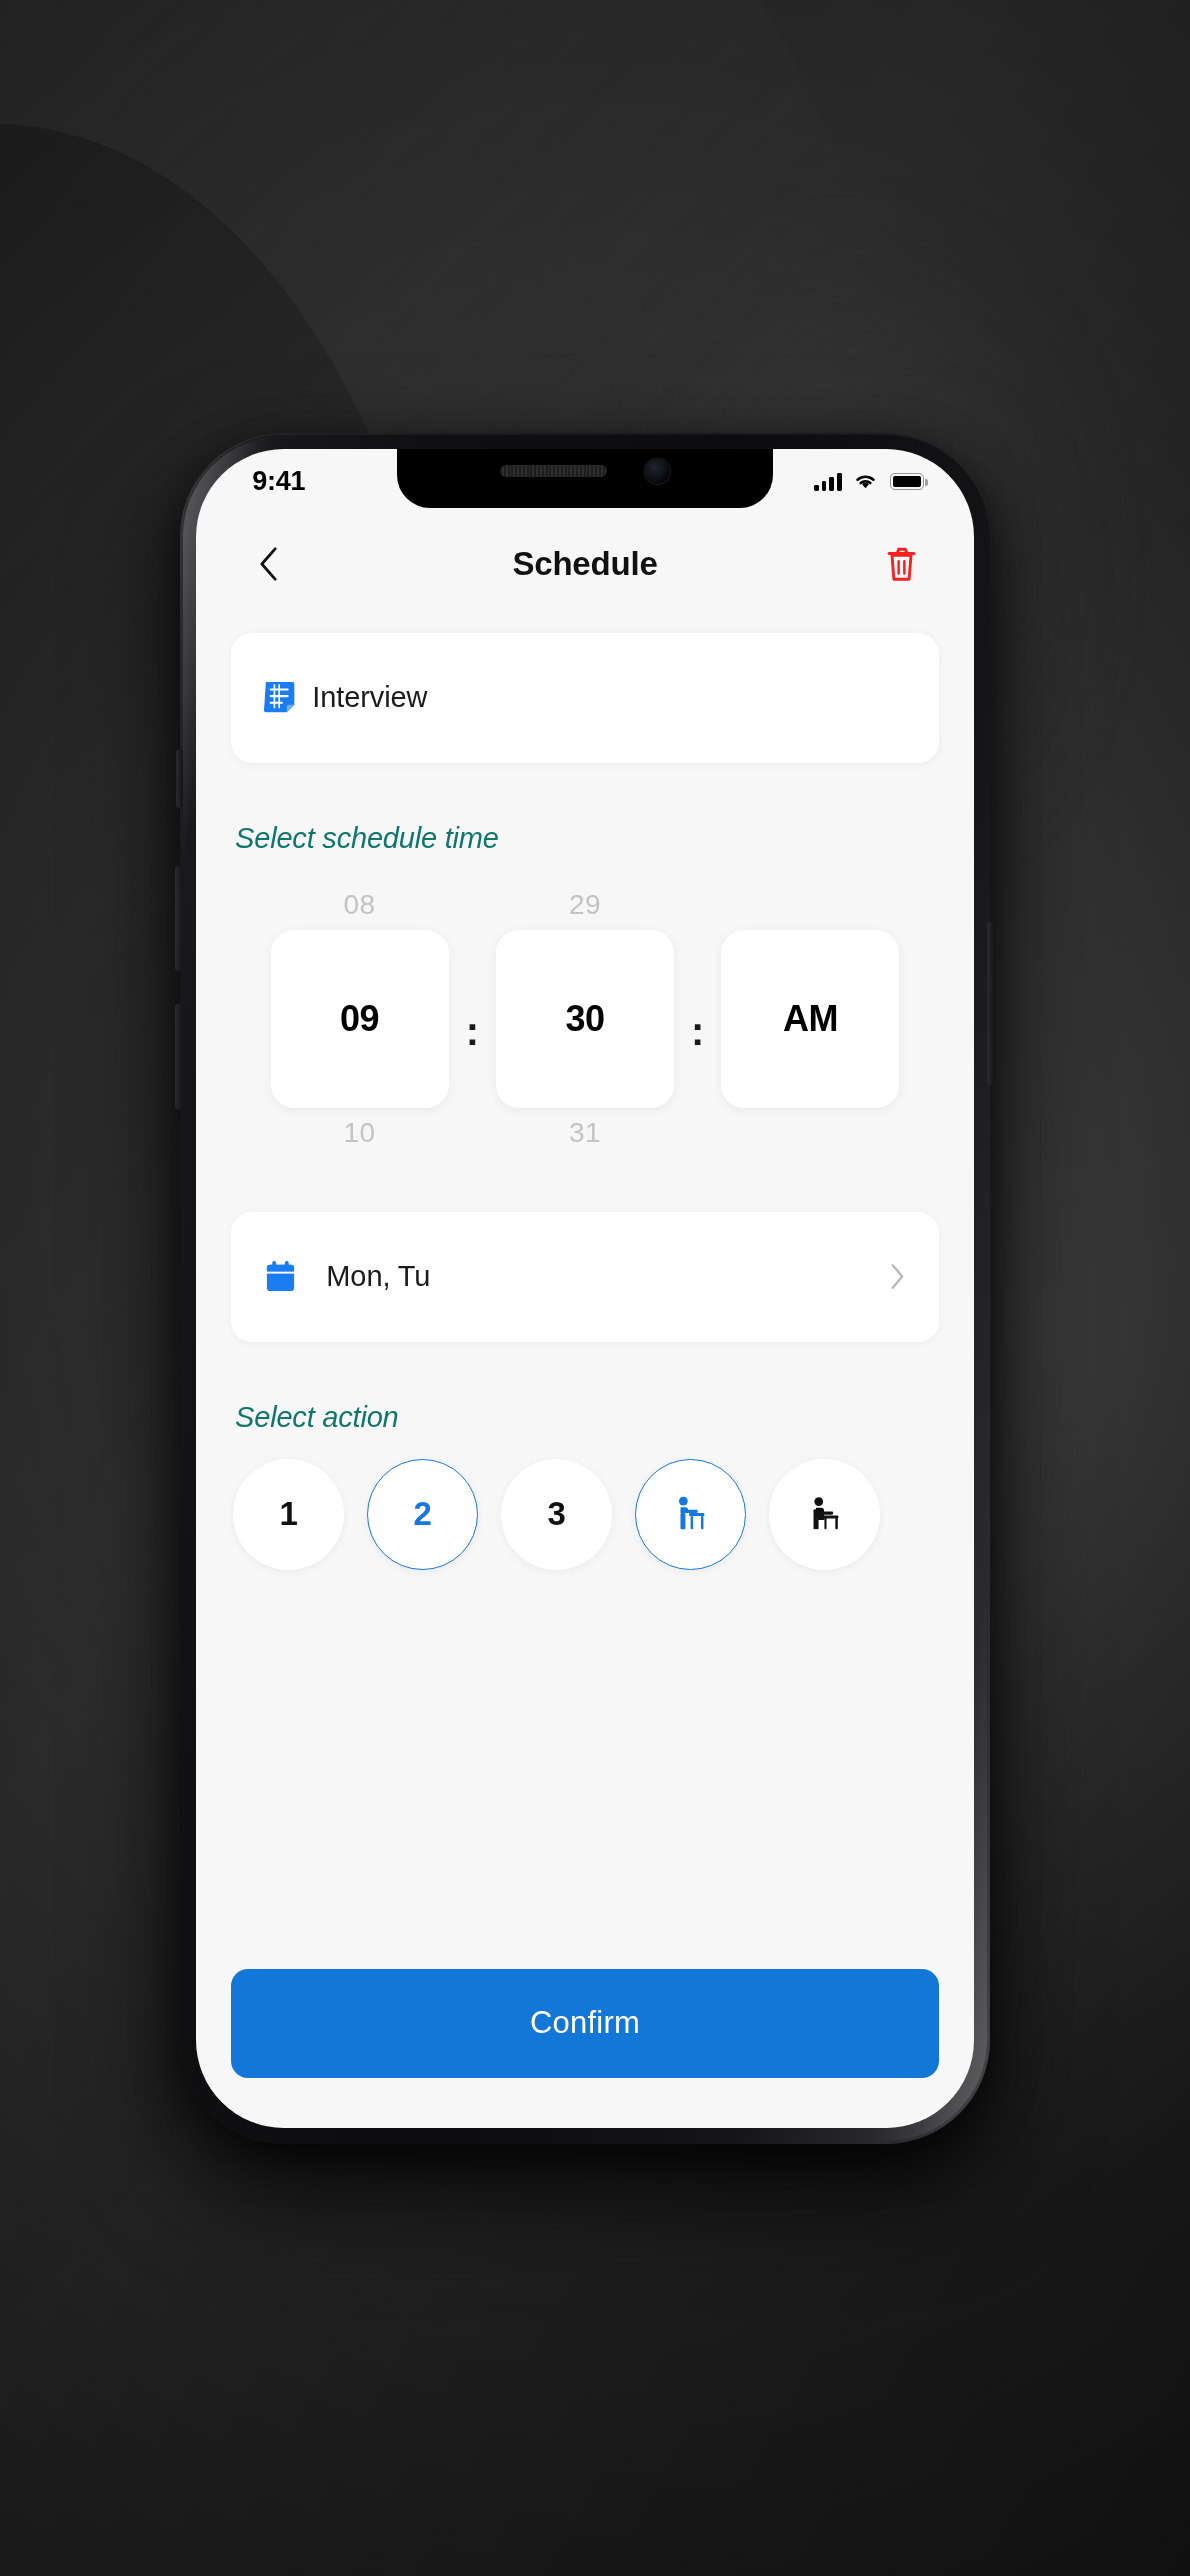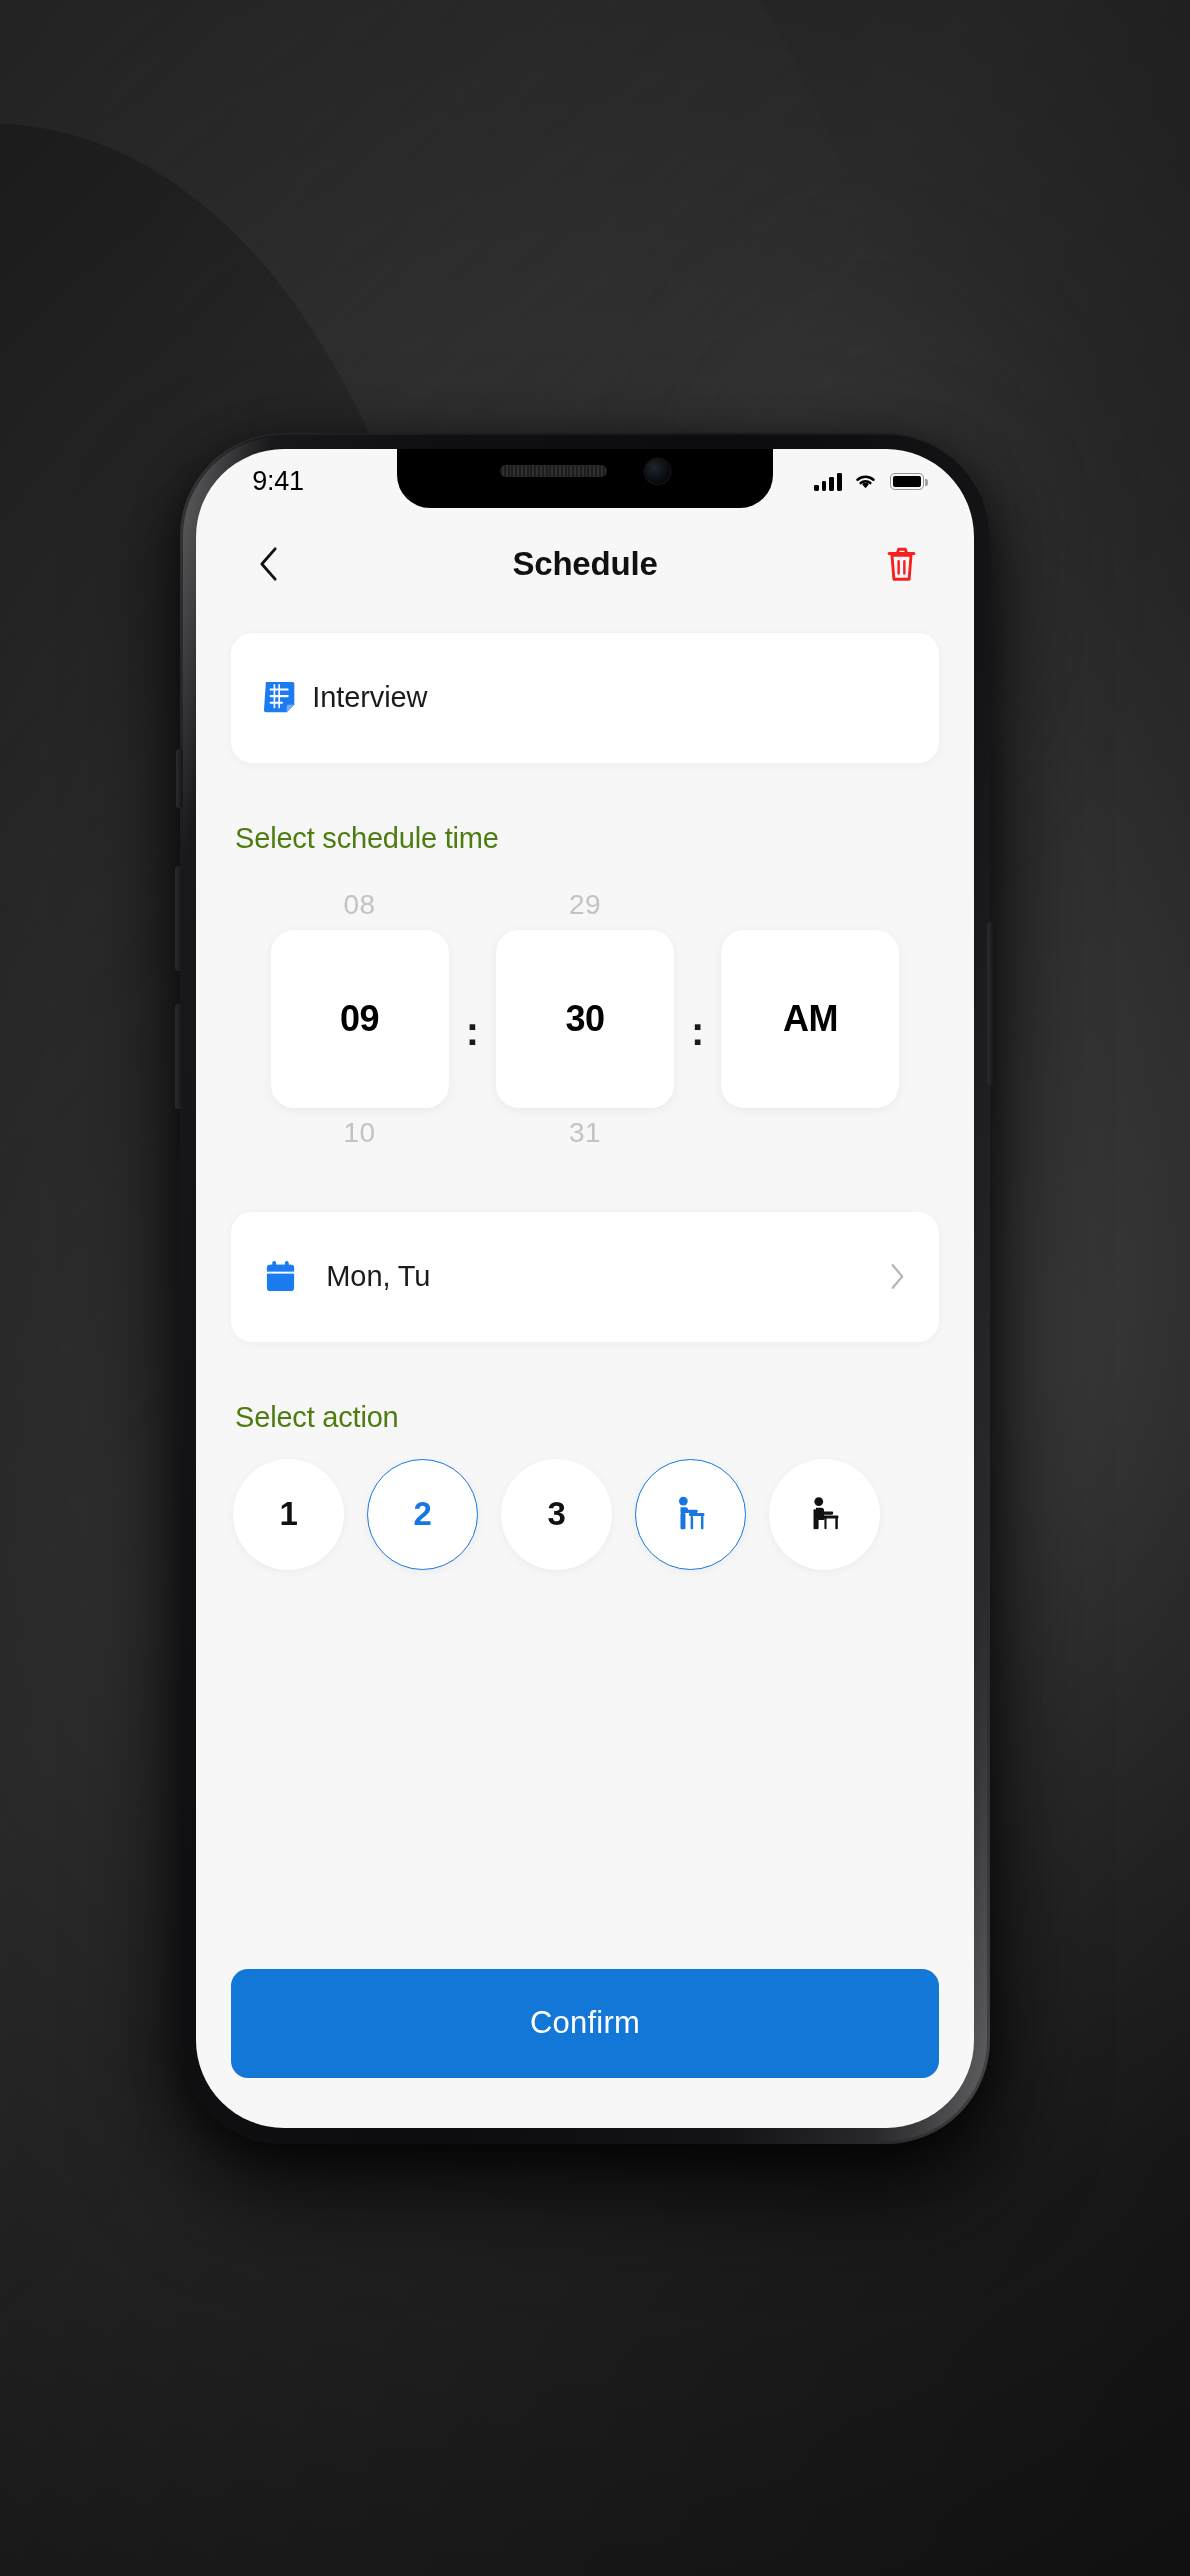--- a/index.html
+++ b/index.html
@@ -131,21 +131,21 @@
     position: relative;
     height: 59px;
     display: flex;
     align-items: center;
     justify-content: space-between;
     padding: 0 50px 0 56px;
     z-index: 11;
   }
   .clock {
     font-size: 27px;
-    font-weight: 400;
+    font-weight: 700;
     color: #000;
     letter-spacing: -0.3px;
     margin-top: 5.8px;
   }
   .sb-right {
     display: flex;
     align-items: center;
     gap: 10.5px;
     margin-top: 5.8px;
   }
@@ -222,23 +222,24 @@
 
   .card-label {
     font-size: 29px;
     color: #1b1b1b;
     letter-spacing: -0.1px;
   }
   .chev-right { margin-left: auto; }
 
   .section-label {
     font-size: 29px;
-    color: #4d7c0f;
+    color: #0f766e;
     letter-spacing: -0.2px;
     margin: 59px 0 0 3.8px;
+    font-style: italic;
   }
 
   
   .timepicker {
     display: flex;
     align-items: center;
     justify-content: center;
     gap: 17px;
     margin-top: 25px;
   }

